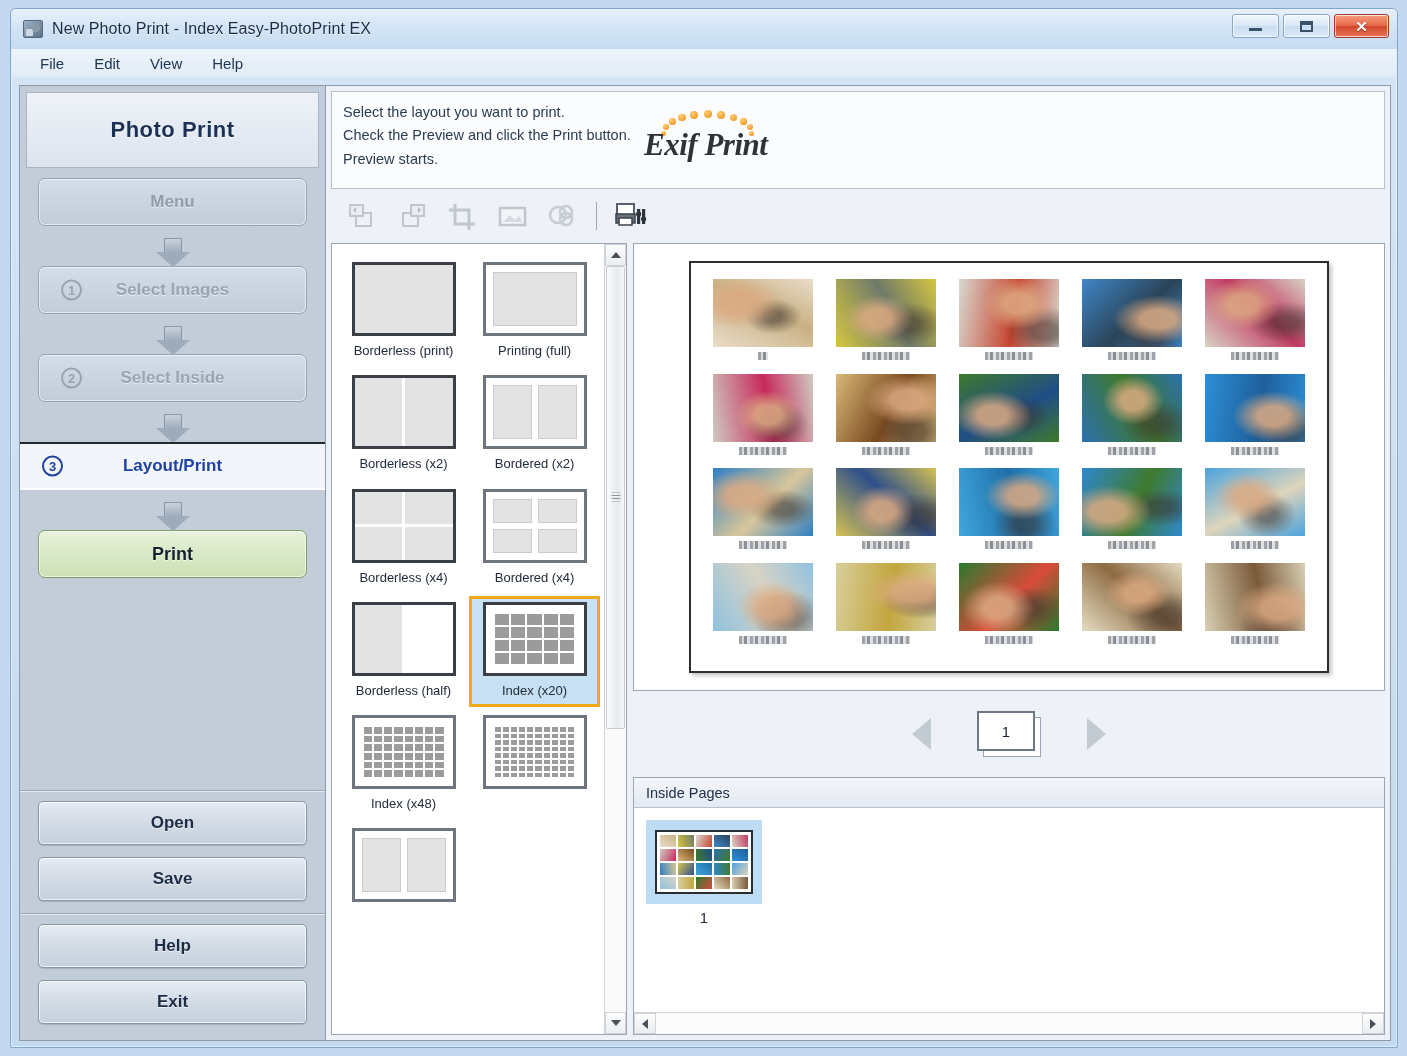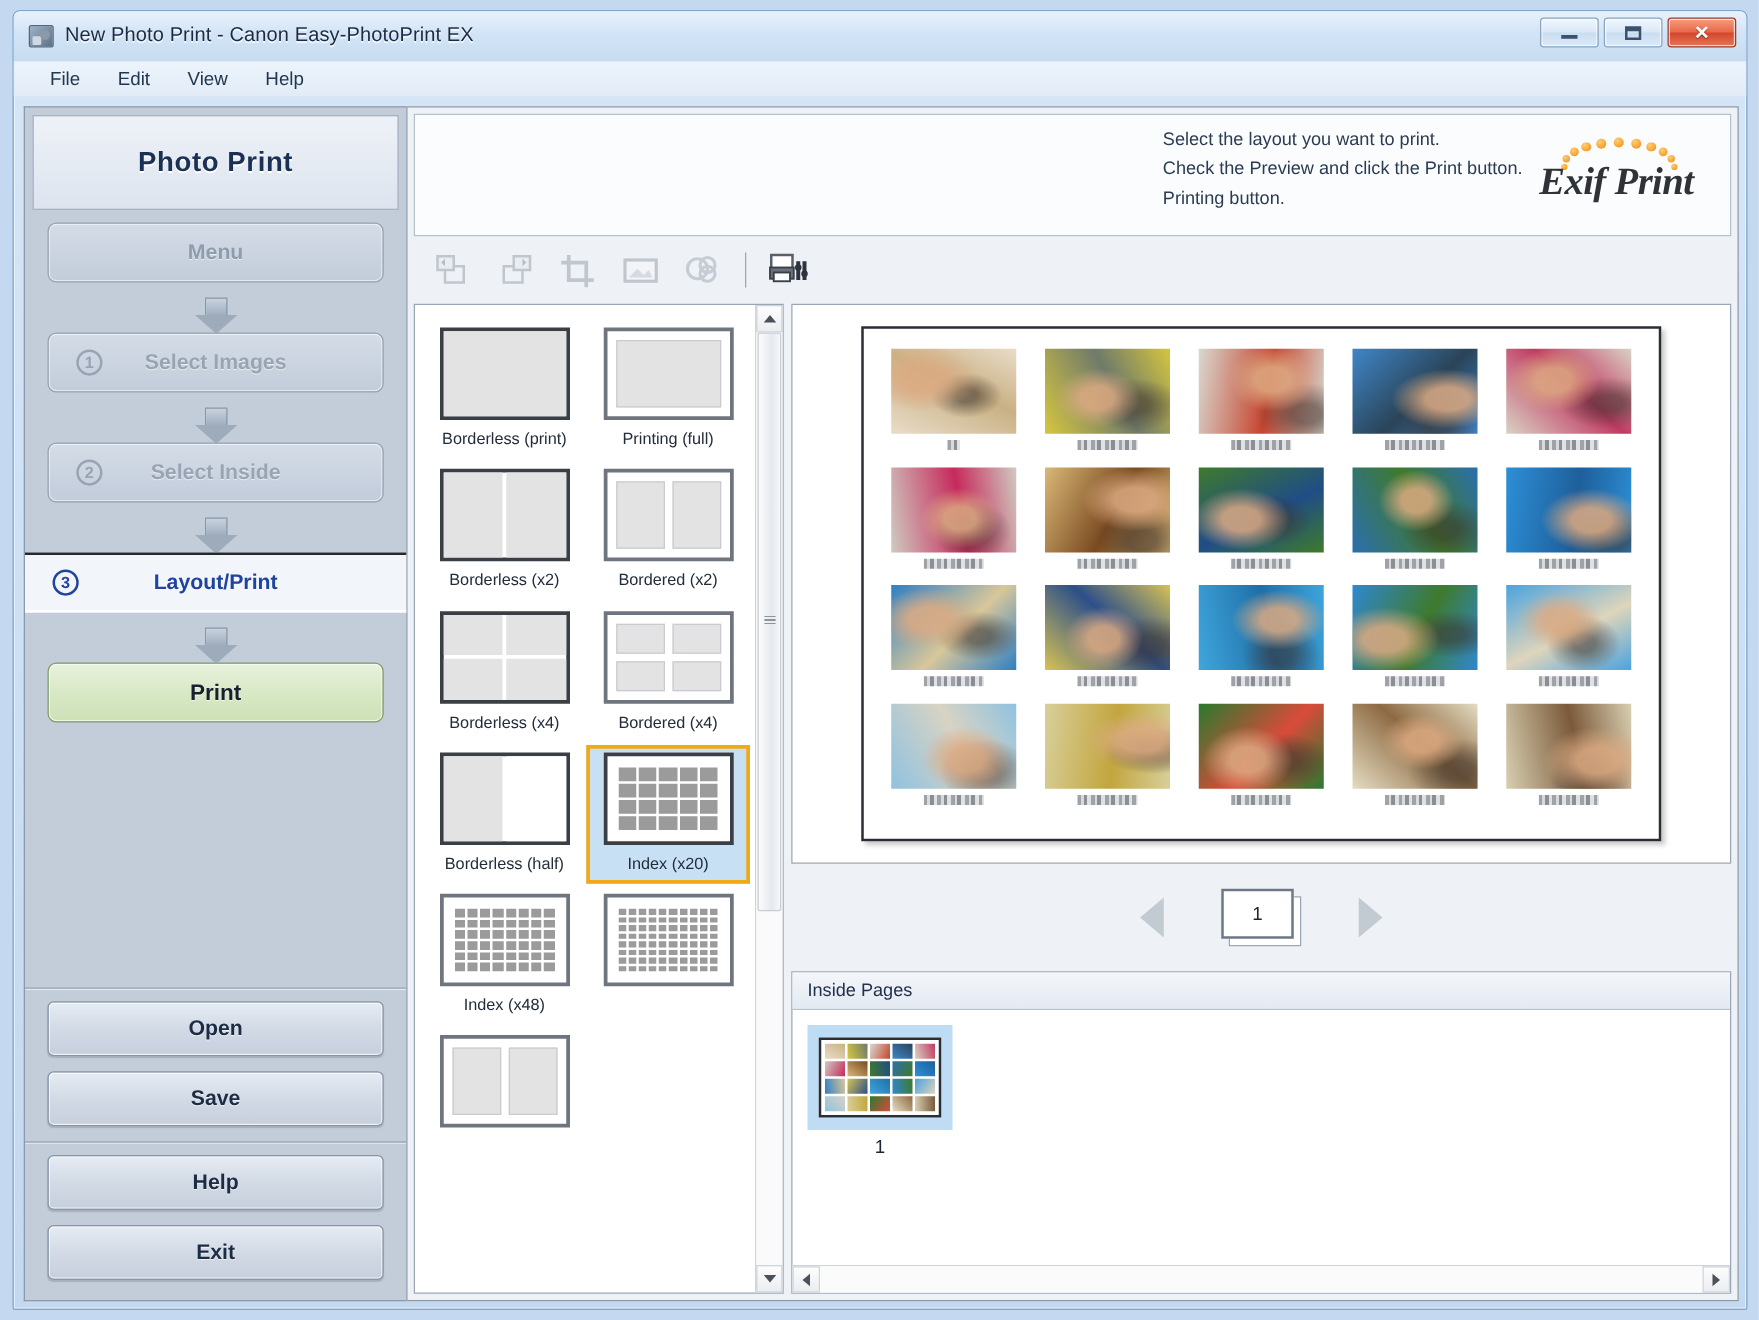--- a/index.html
+++ b/index.html
@@ -178,21 +178,21 @@
   
   .main {
     flex: 1; height: 100%;
     background: #eef2f7;
     border: 1px solid #8c99a9;
     display: flex; flex-direction: column;
   }
   .instr {
     height: 98px; margin: 5px 5px 0 5px;
     background: #fbfcfe; border: 1px solid #b6c0cd;
-    display: flex; align-items: flex-start; justify-content: flex-end;
+    display: flex; align-items: flex-start; justify-content: flex-start;
     padding: 9px 10px 0 11px;
     position: relative;
   }
   .instr-lines { font-size: 14.5px; color: #2b3b50; line-height: 1.62; }
   .exif-logo { position: relative; width: 150px; height: 62px; margin-top: 6px; margin-right: 6px; }
   .exif-dots { position: absolute; left: 30px; top: 2px; width: 94px; height: 26px; }
   .exif-dots span {
     position: absolute; width: 7px; height: 7px; border-radius: 50%;
     background: radial-gradient(circle at 35% 30%, #ffcf72, #ef8a12);
   }
@@ -347,21 +347,21 @@
               display: flex; align-items: center; justify-content: center; }
   .hs-track { flex: 1; background: #fbfbfb; }
 </style>
 </head>
 <body>
 
 <div class="window">
 
   <div class="titlebar">
     <div class="app-icon"></div>
-    <div class="title-text">New Photo Print - Canon Easy-PhotoPrint EX</div>
+    <div class="title-text">New Photo Print - Index Easy-PhotoPrint EX</div>
     <div class="caption-buttons">
       <div class="cap-btn">
         <div class="glyph-min"></div>
       </div>
       <div class="cap-btn">
         <div class="glyph-max"></div>
       </div>
       <div class="cap-btn close">
         <div class="glyph-close">✕</div>
       </div>
@@ -441,21 +441,21 @@
         </div>
       </div>
     </div>
 
     <div class="main">
 
       <div class="instr">
         <div class="instr-lines">
           <div>Select the layout you want to print.</div>
           <div>Check the Preview and click the Print button.</div>
-          <div>Printing button.</div>
+          <div>Preview starts.</div>
         </div>
         <div class="exif-logo">
           <div class="exif-dots">
               <span style="width: 5px; height: 5px; left: 0.5px; top: 21.5px;"></span>
               <span style="width: 5.92705px; height: 5.92705px; left: 2.18999px; top: 15.1652px;"></span>
               <span style="width: 6.76336px; height: 6.76336px; left: 8.02157px; top: 9.4504px;"></span>
               <span style="width: 7.42705px; height: 7.42705px; left: 17.4239px; top: 4.91515px;"></span>
               <span style="width: 7.85317px; height: 7.85317px; left: 29.4767px; top: 2.00334px;"></span>
               <span style="width: 8px; height: 8px; left: 43px; top: 1px;"></span>
               <span style="width: 7.85317px; height: 7.85317px; left: 56.6702px; top: 2.00334px;"></span>

